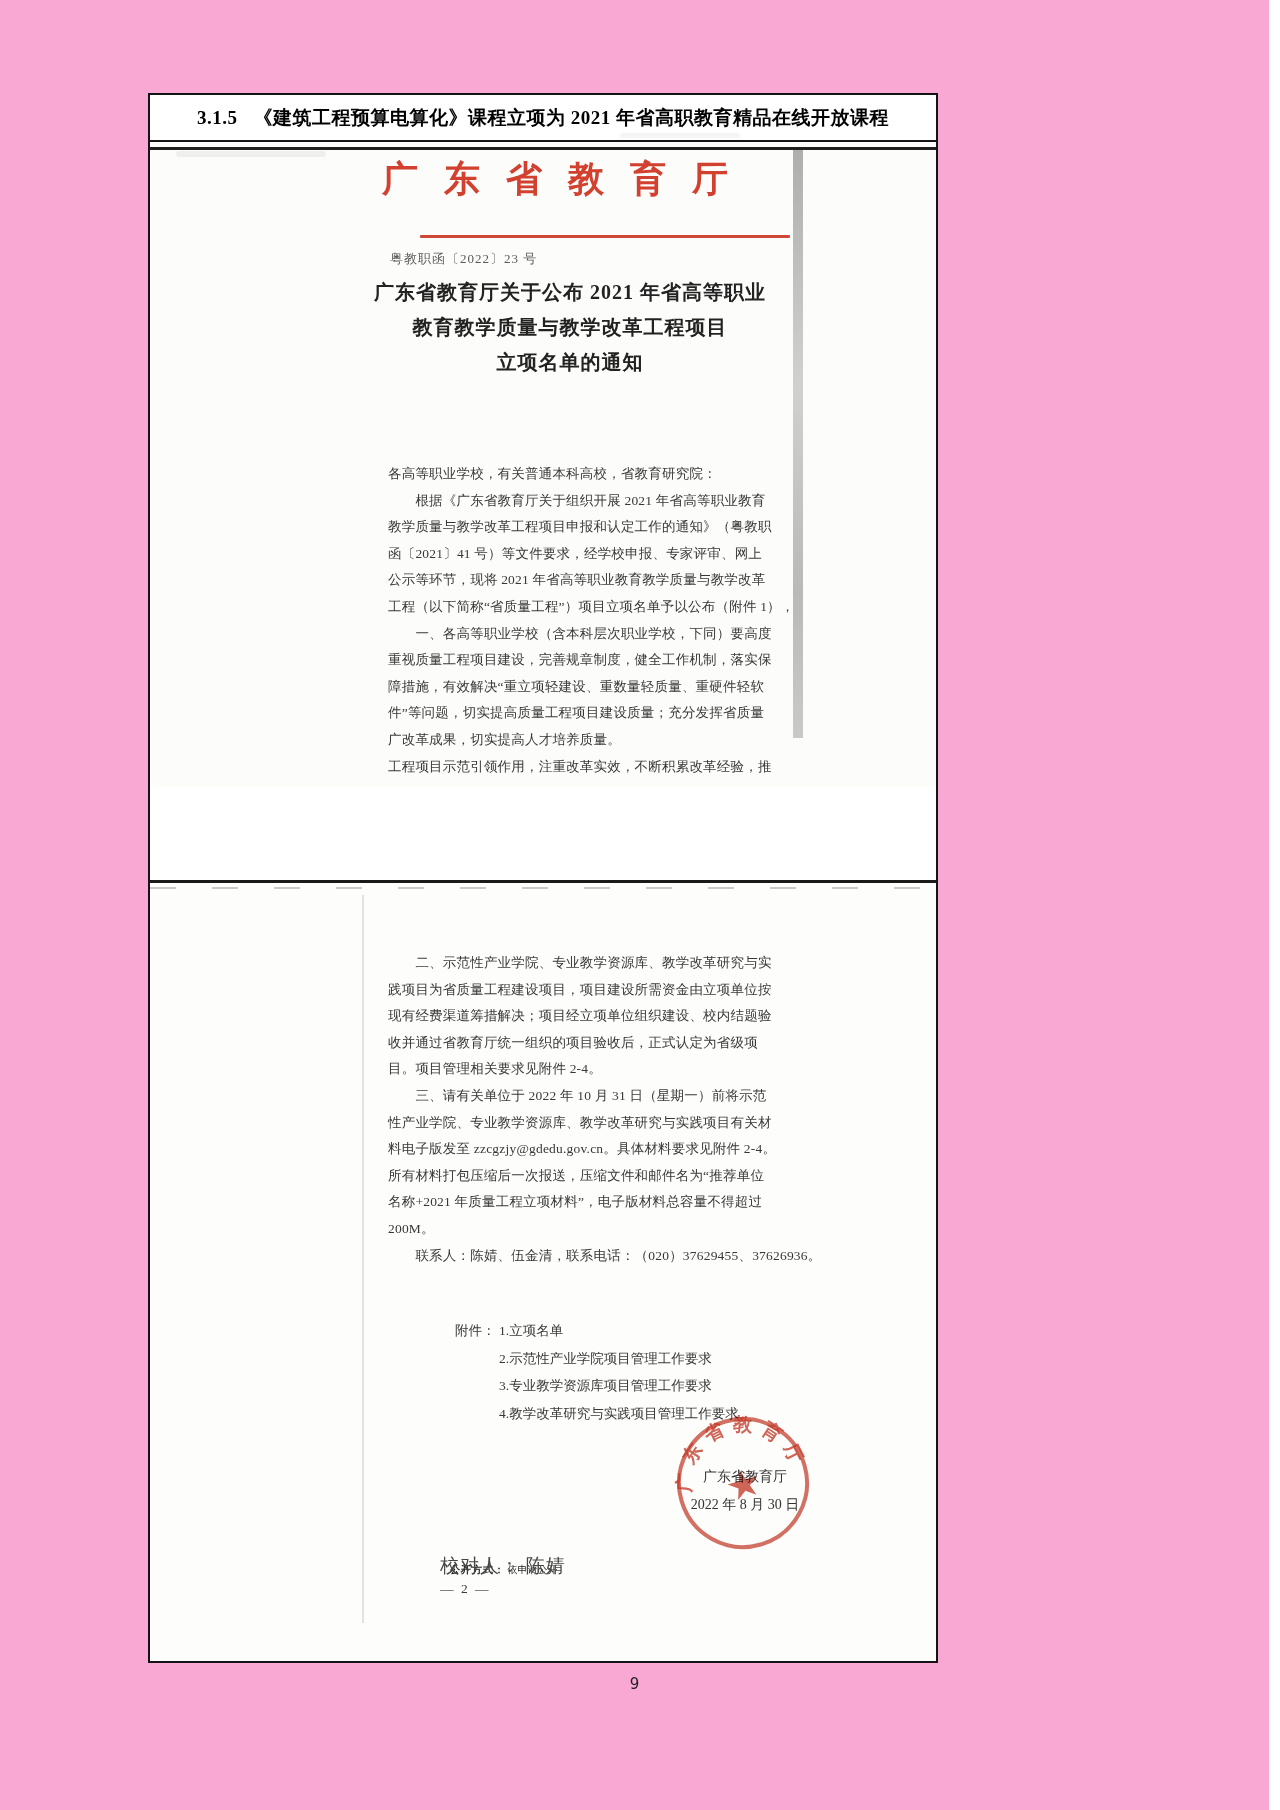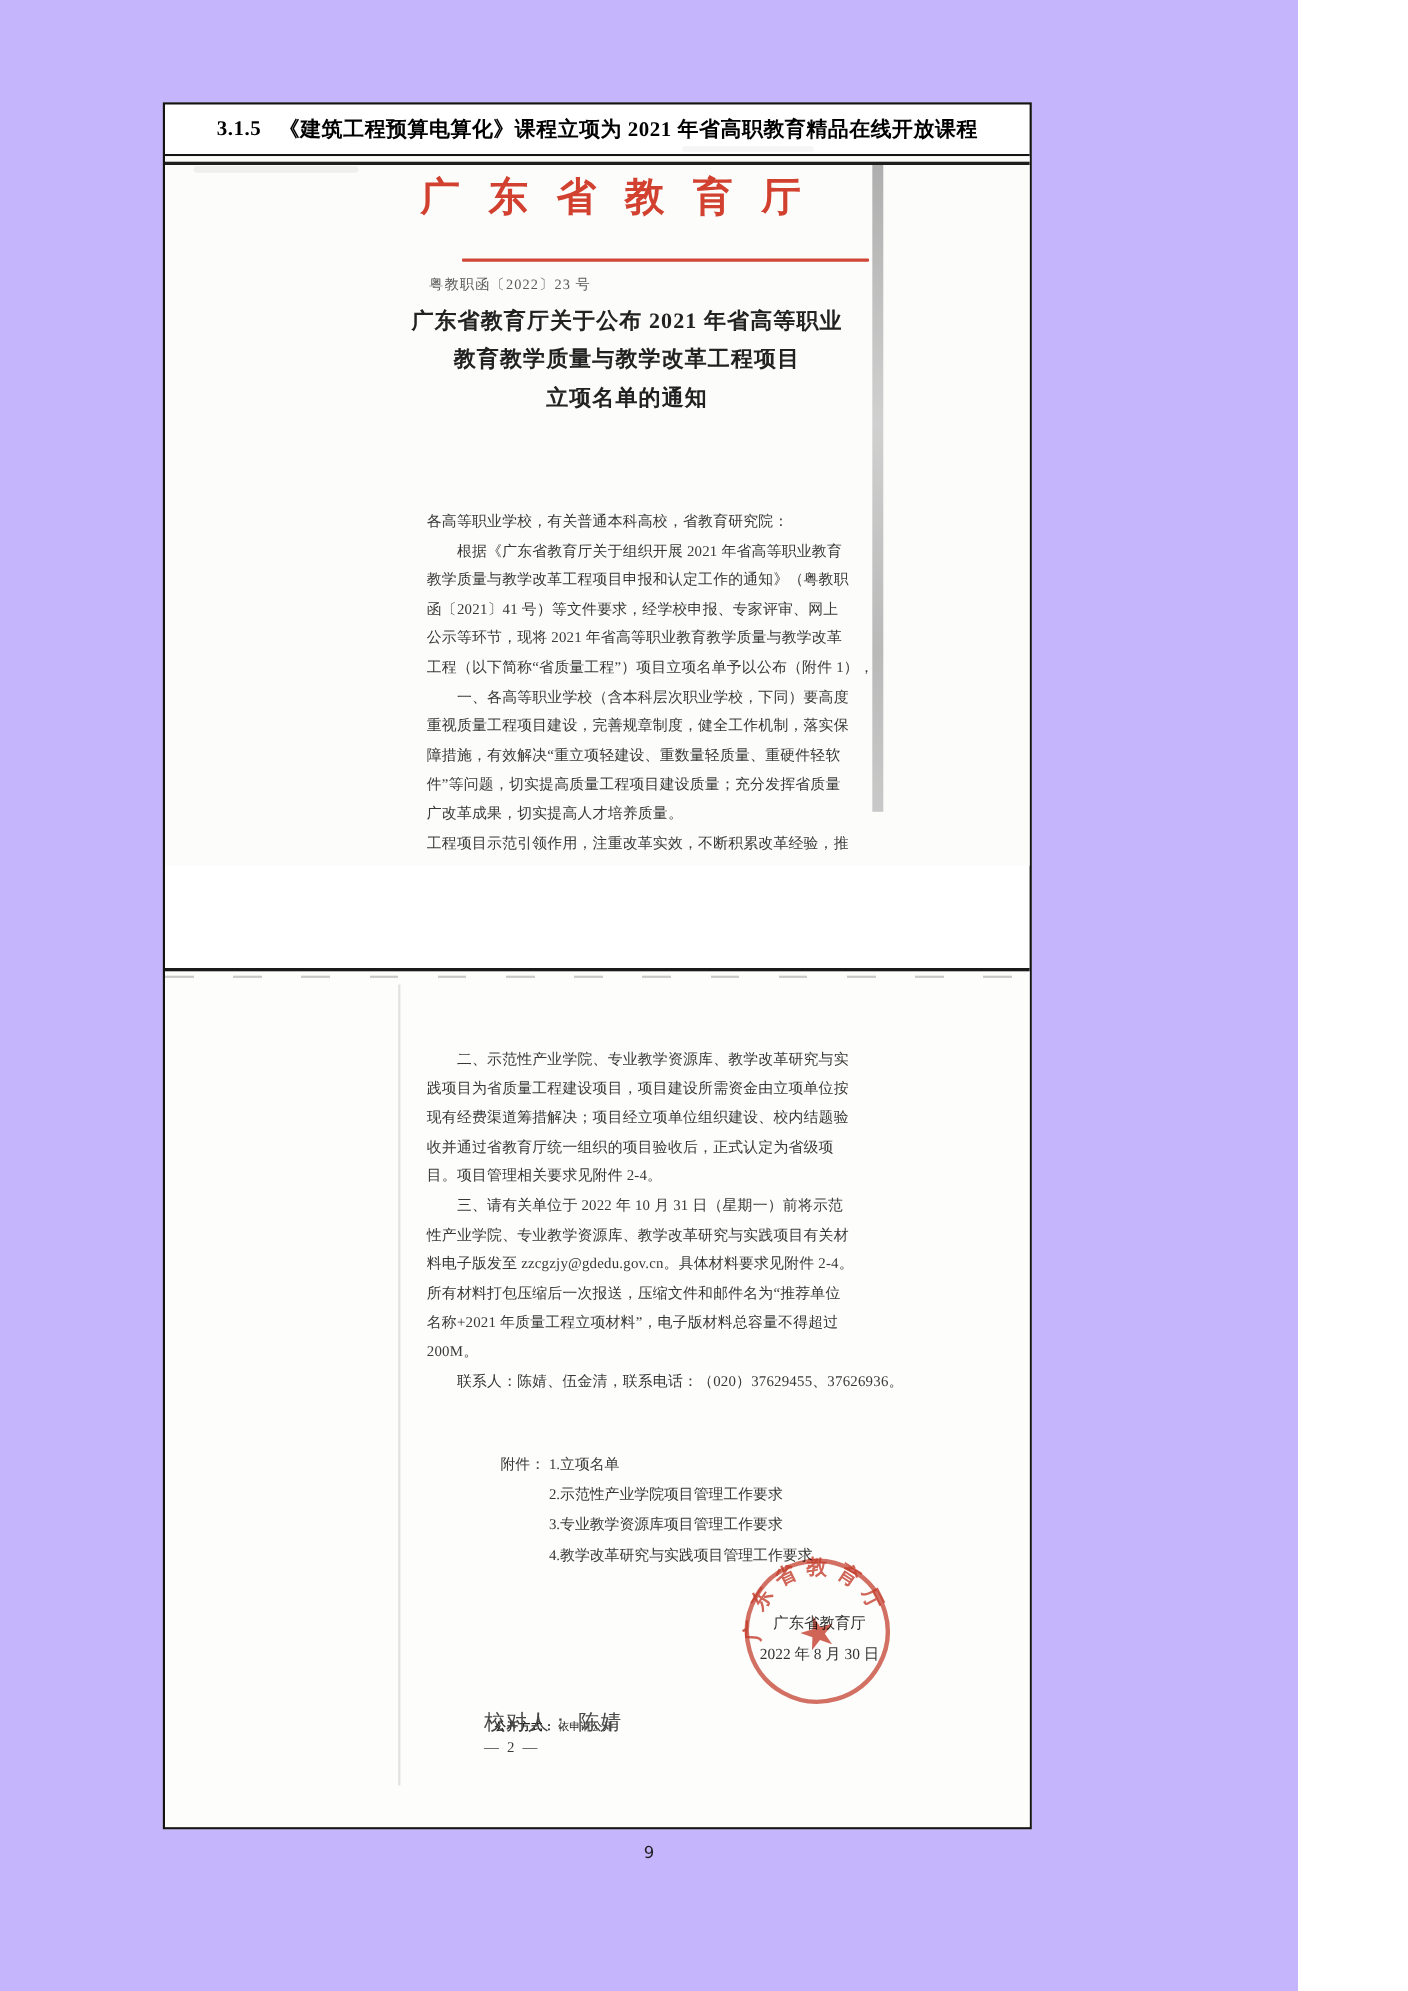--- a/index.html
+++ b/index.html
@@ -1,17 +1,17 @@
 <!DOCTYPE html>
 <html><head>
 <meta charset="utf-8">
 <style>
   html,body { margin:0; padding:0; background:#ffffff; }
   .page {
-    position:relative; width:1180px; height:1810px; background:#c4b5fd;
+    position:relative; width:1269px; height:1810px; background:#f9a8d4;
     font-family:"Liberation Serif","DejaVu Serif",serif; overflow:hidden;
   }
   .frame {
     position:absolute; left:148px; top:93px; width:786px; height:1566px;
     border:2px solid #141414; background:#ffffff;
   }
   
   .caption-bar {
     position:absolute; left:0; top:0; width:100%; height:45px;
     border-bottom:2px solid #141414; display:flex; align-items:center;

